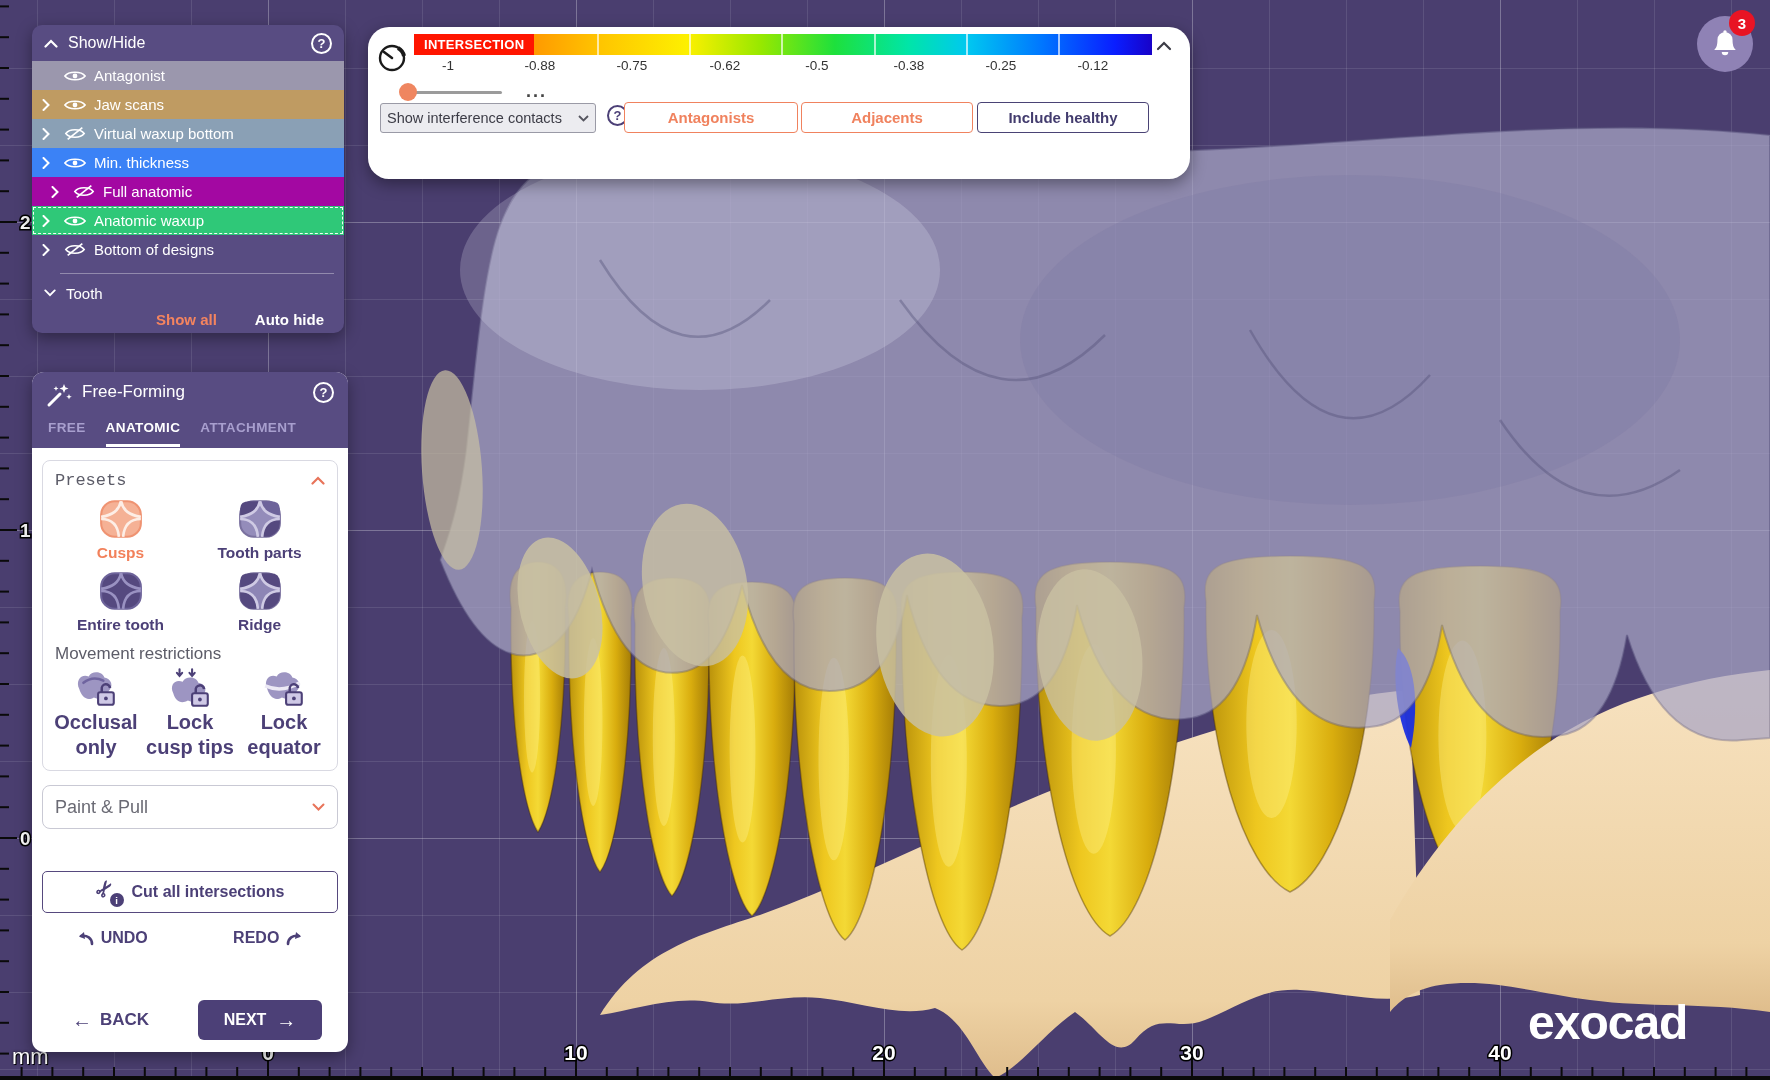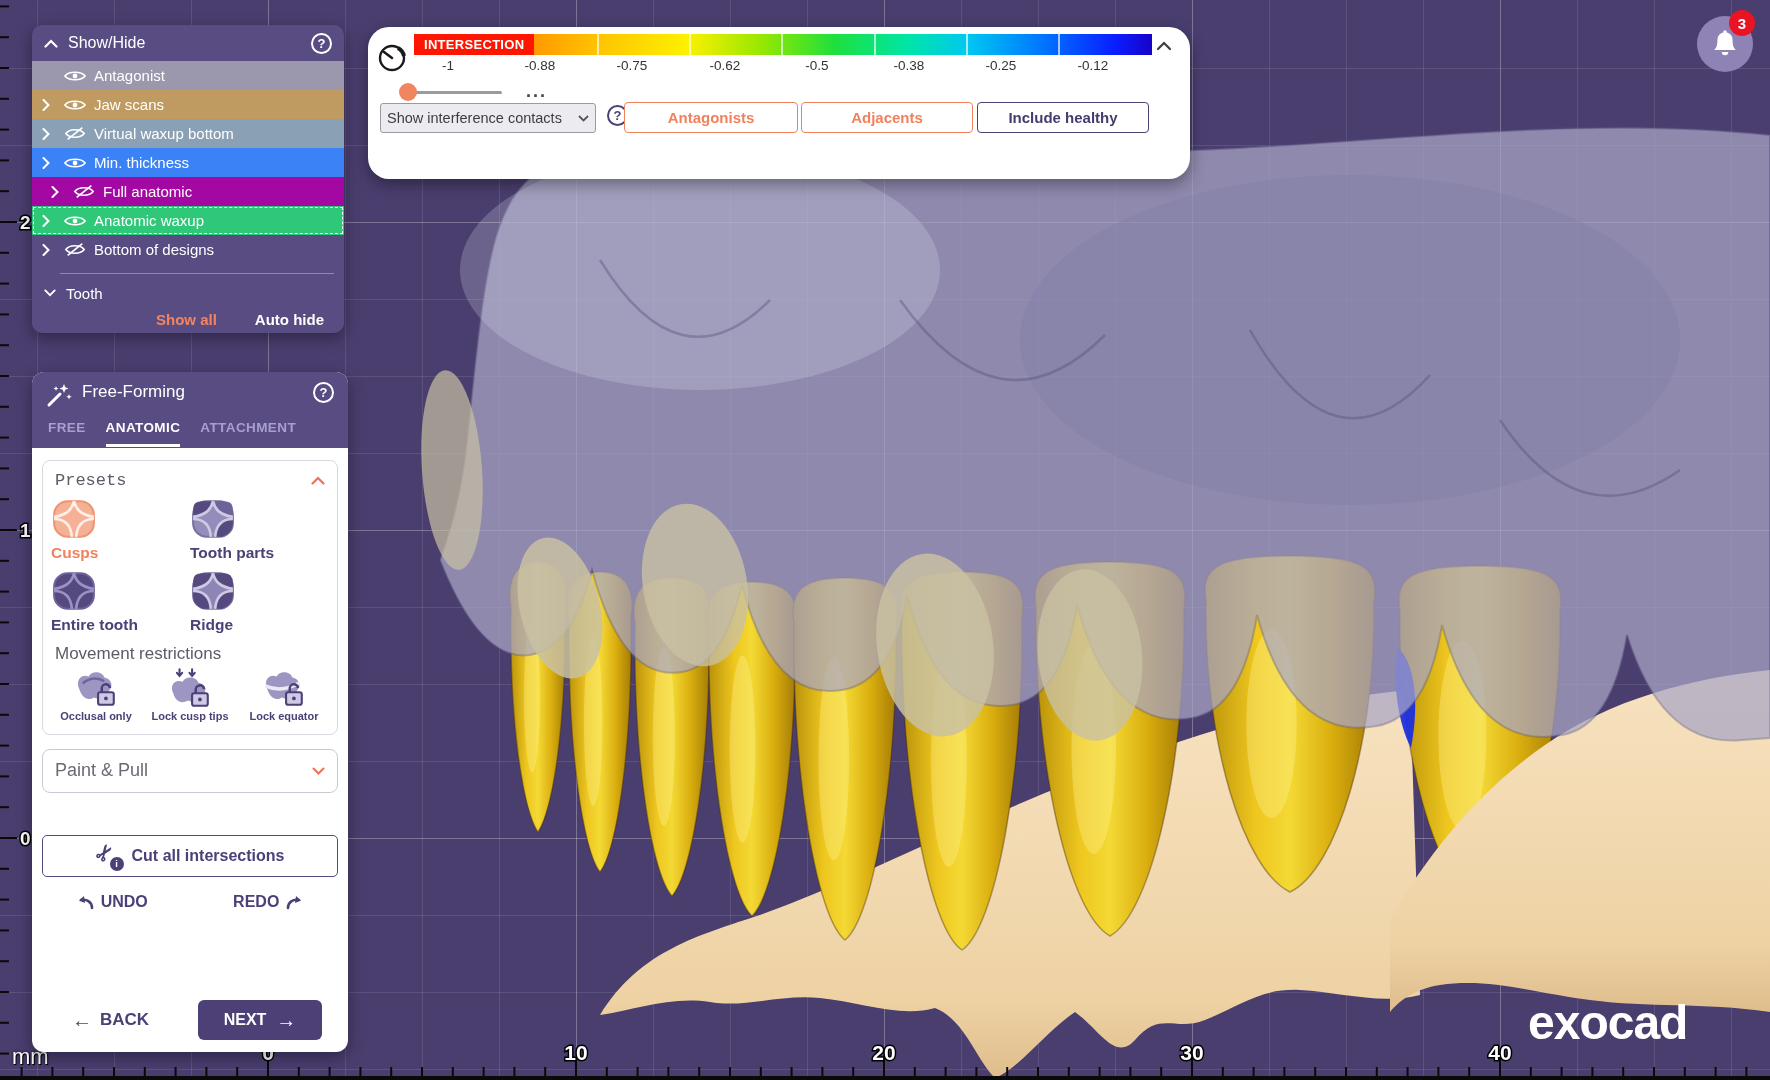--- a/index.html
+++ b/index.html
@@ -58,27 +58,27 @@
   #ff-head{background:#584c82;color:#fff;padding:10px 14px 0 14px;height:76px;box-sizing:border-box;}
   .ff-titlerow{display:flex;align-items:flex-start;gap:10px;}
   .ff-title{font-size:17px;flex:1;}
   .ff-tabs{display:flex;gap:20px;margin-top:12px;padding-left:2px;}
   .ff-tab{font-size:13.5px;font-weight:bold;letter-spacing:0.4px;color:#a89fce;padding-bottom:9px;cursor:default;}
   .ff-tab.active{color:#fff;border-bottom:3px solid #fff;}
   .ff-box{margin:12px 10px 0 10px;border:1px solid #d9d9e2;border-radius:8px;padding:8px 8px 10px 8px;}
   .ff-box-head{display:flex;align-items:center;padding:2px 4px;}
   .ff-sec-title{font-size:17px;color:#5c5c68;flex:1;font-family:Liberation Mono, monospace;}
   .preset-grid{display:grid;grid-template-columns:1fr 1fr;row-gap:8px;margin-top:6px;}
-  .preset-item{display:flex;flex-direction:column;align-items:flex-start;gap:4px;}
+  .preset-item{display:flex;flex-direction:column;align-items:center;gap:4px;}
   .preset-label{font-size:15.5px;font-weight:bold;color:#4c4077;text-align:center;}
   .preset-label.sel{color:#f2815b;}
   .mv-title{font-size:17px;color:#5c5c68;padding:10px 4px 4px 4px;}
   .mv-grid{display:grid;grid-template-columns:1fr 1fr 1fr;column-gap:4px;}
   .mv-item{display:flex;flex-direction:column;align-items:center;gap:2px;}
-  .mv-label{font-size:11px;font-weight:bold;color:#4c4077;text-align:center;line-height:1.25;}
+  .mv-label{font-size:20px;font-weight:bold;color:#4c4077;text-align:center;line-height:1.25;}
   #paintpull{margin:14px 10px 0 10px;height:44px;border:1px solid #c9c9d4;border-radius:8px;
     display:flex;align-items:center;padding:0 12px;box-sizing:border-box;font-size:18px;color:#6a6a74;}
   #paintpull .pp-text{flex:1;}
   #cutbtn{margin:42px 10px 0 10px;height:40px;border:1.6px solid #56497e;border-radius:5px;background:#fff;
     display:flex;align-items:center;justify-content:center;gap:10px;font-size:16px;font-weight:bold;color:#4c4077;}
   .cut-icon{position:relative;width:26px;height:26px;}
   .cut-icon .sciss{position:absolute;left:0;top:-2px;font-size:21px;color:#4c4077;transform:rotate(-55deg);}
   .cut-icon .info{position:absolute;right:-2px;bottom:-2px;width:14px;height:14px;border-radius:50%;background:#4c4077;color:#fff;
     font-size:9.5px;font-weight:bold;display:flex;align-items:center;justify-content:center;}
   #undoredo{display:flex;justify-content:space-around;margin-top:16px;font-size:16px;font-weight:bold;color:#4c4077;}

